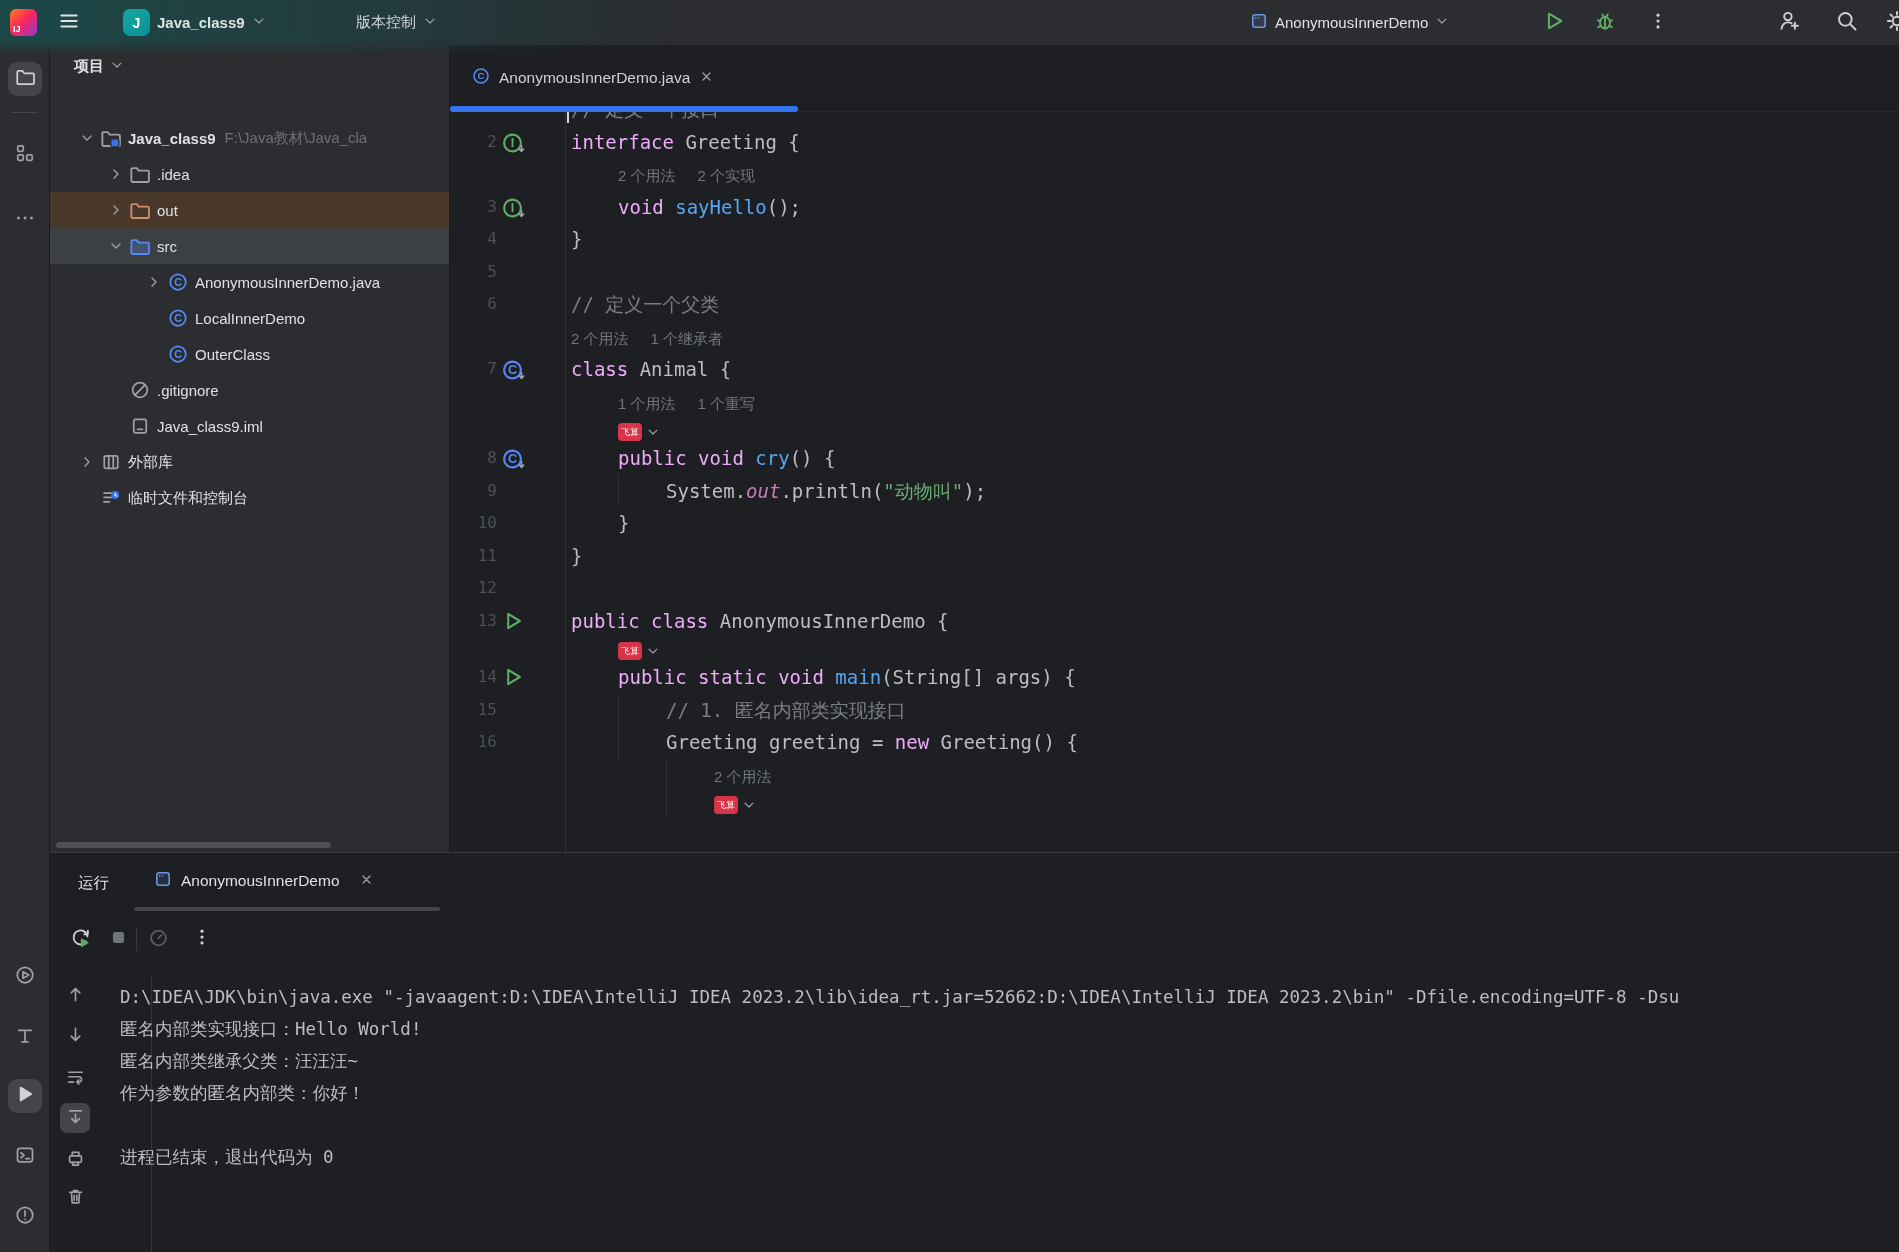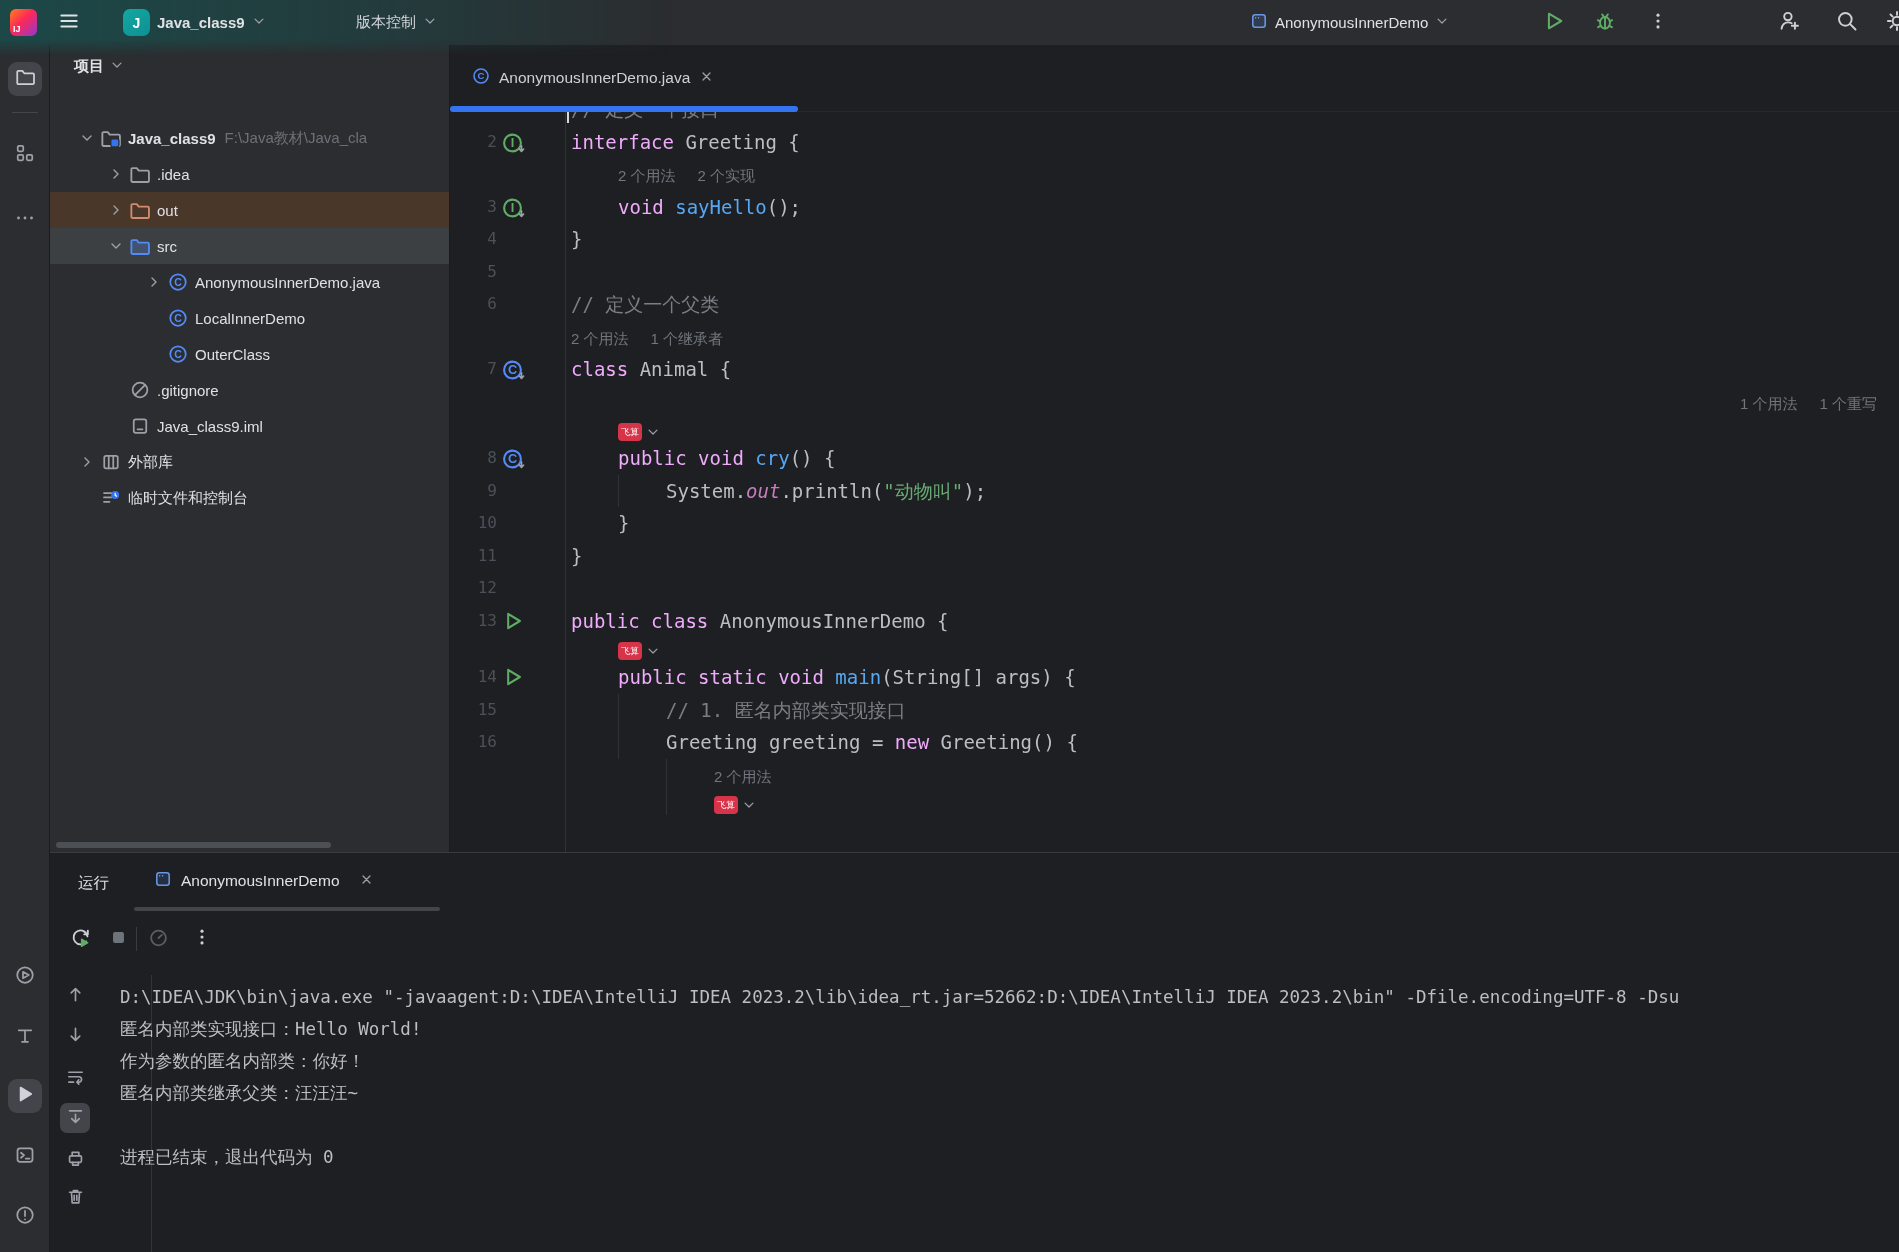--- a/index.html
+++ b/index.html
@@ -392,21 +392,21 @@
         <div class="r">
           <span class="ln">7</span>
           <span class="gi"><svg width="24" height="24" viewBox="0 0 16 16" fill="none" stroke="#9da0a8" stroke-width="1.4" stroke-linecap="round" stroke-linejoin="round">
               <circle cx="7" cy="8" r="5.6" stroke="#548af7"></circle>
               <text x="7" y="10.9" font-size="8.5" font-weight="bold" fill="#548af7" text-anchor="middle" font-family="Liberation Sans" stroke="none">C</text>
               <path d="M13 9.8v3.6M11.6 12l1.4 1.6 1.4-1.6" stroke-width="1.1"></path>
             </svg></span>
           <span class="ct" style="padding-left: 5px;"><span class="tok-kw">class</span><span class="tok-plain"> Animal {</span></span>
         </div>
         <div class="r">
-          <span class="ct" style="padding-left: 52px; text-align: right;"><span class="hint">1 个用法</span><span class="hint">1 个重写</span></span>
+          <span class="ct" style="padding-left: 52px;"><span class="hint">1 个用法</span><span class="hint">1 个重写</span></span>
         </div>
         <div class="r bdg">
           <span class="ct" style="padding-left: 52px;"><span class="ai-badge">飞算</span><span style="display: inline-block; vertical-align: middle; margin-left: 4px;"><svg width="14" height="14" viewBox="0 0 16 16" fill="none" stroke="#9da0a8" stroke-width="1.4" stroke-linecap="round" stroke-linejoin="round">
                 <path d="M3.5 5.8L8 10.3l4.5-4.5"></path>
               </svg></span></span>
         </div>
         <div class="r">
           <span class="ln">8</span>
           <span class="gi"><svg width="24" height="24" viewBox="0 0 16 16" fill="none" stroke="#9da0a8" stroke-width="1.4" stroke-linecap="round" stroke-linejoin="round">
               <circle cx="7" cy="8" r="5.6" stroke="#548af7"></circle>
@@ -557,15 +557,15 @@
             <rect x="3" y="5.8" width="10" height="5.4" rx="1"></rect>
             <path d="M5.2 5.8V2.8h5.6v3M5.6 11.2v2.4h4.8v-2.4"></path>
           </svg></span>
       </div>
     <div class="cbtn" style="top:330px">
         <span><svg width="19" height="19" viewBox="0 0 16 16" fill="none" stroke="#9da0a8" stroke-width="1.4" stroke-linecap="round" stroke-linejoin="round">
             <path d="M3 4.4h10M6.2 4.4V3h3.6v1.4M4.6 4.4l.6 9h5.6l.6-9M6.9 7v4.2M9.1 7v4.2"></path>
           </svg></span>
       </div>
 
-    <div class="console" id="console"><div>D:\IDEA\JDK\bin\java.exe "-javaagent:D:\IDEA\IntelliJ IDEA 2023.2\lib\idea_rt.jar=52662:D:\IDEA\IntelliJ IDEA 2023.2\bin" -Dfile.encoding=UTF-8 -Dsu</div><div>匿名内部类实现接口：Hello World!</div><div>作为参数的匿名内部类：你好！</div><div>匿名内部类继承父类：汪汪汪~</div><div> </div><div>进程已结束，退出代码为 0</div></div>
+    <div class="console" id="console"><div>D:\IDEA\JDK\bin\java.exe "-javaagent:D:\IDEA\IntelliJ IDEA 2023.2\lib\idea_rt.jar=52662:D:\IDEA\IntelliJ IDEA 2023.2\bin" -Dfile.encoding=UTF-8 -Dsu</div><div>匿名内部类实现接口：Hello World!</div><div>匿名内部类继承父类：汪汪汪~</div><div>作为参数的匿名内部类：你好！</div><div> </div><div>进程已结束，退出代码为 0</div></div>
   </div>
 </div>
 
 </body></html>

